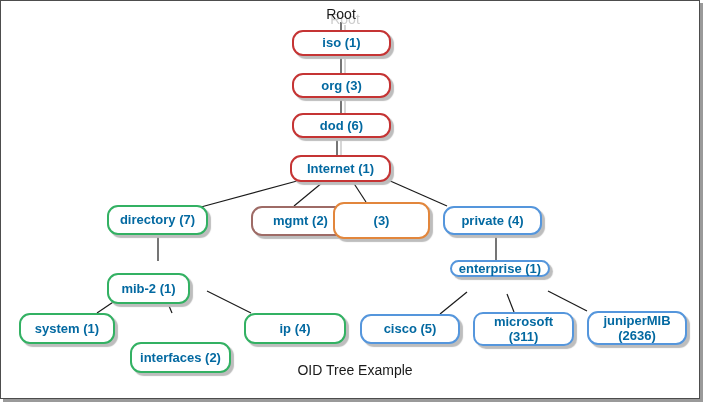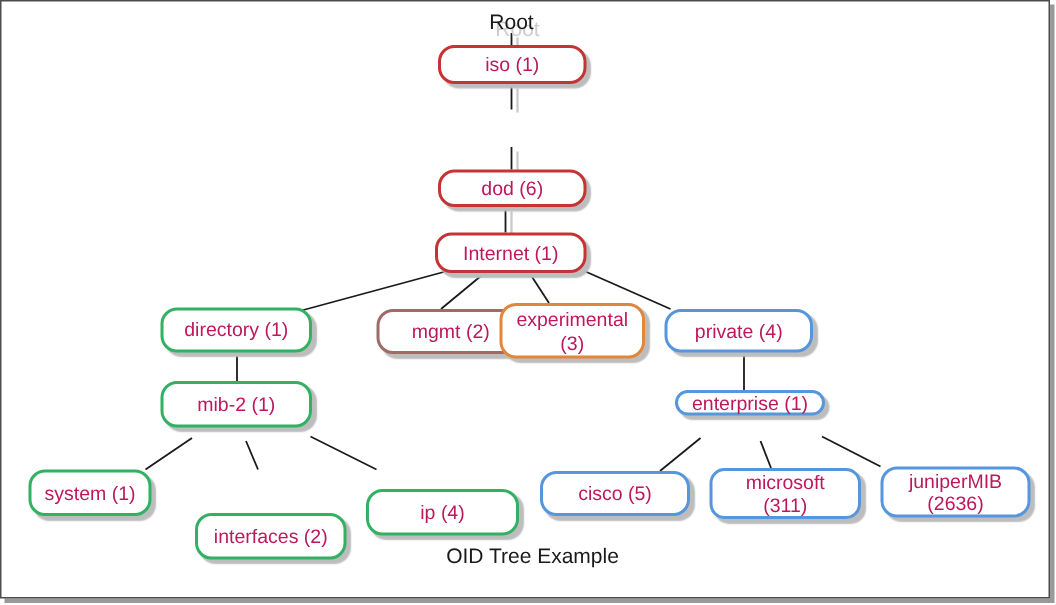--- a/index.html
+++ b/index.html
@@ -12,22 +12,23 @@
     position:absolute; left:0; top:0; width:698px; height:397px;
     border:1px solid #4d4d4d; background:#fff;
     box-shadow:3px 3px 0 #9a9a9a;
   }
   .wires { position:absolute; left:0; top:0; pointer-events:none; }
   .node {
     position:absolute; box-sizing:border-box;
     background:#fff; border:2px solid #000; border-radius:11px;
     box-shadow:3px 3px 1px #bdbdbd;
     display:flex; flex-direction:column; align-items:center; justify-content:center;
-    font-size:13px; color:#be185d; line-height:1.18; text-align:center;
+    font-size:13px; color:#0369a1; line-height:1.18; text-align:center;
     white-space:nowrap;
+    font-weight:bold;
   }
   .red    { border-color:#c53434; }
   .brown  { border-color:#9e6b66; }
   .orange { border-color:#e2863c; }
   .green  { border-color:#33b163; }
   .blue   { border-color:#5596dc; }
   .root-label, .root-ghost {
     position:absolute; width:100px; text-align:center;
     font-size:14px; color:#1a1a1a;
   }
@@ -72,55 +73,57 @@
       <line x1="548" y1="291" x2="587" y2="311"></line>
     </g>
   </svg>
 
   <div class="root-ghost">Root</div>
   <div class="root-label">Root</div>
 
   <div class="node red" style="left:292px; top:30px;  width:99px;  height:26px;">
     <span>iso (1)</span>
   </div>
+  <div class="node red" style="left:292px; top:73px;  width:99px;  height:25px;">
+    <span>org (3)</span>
+  </div>
   <div class="node red" style="left:292px; top:113px; width:99px;  height:25px;text-align:center;">
     <span>dod (6)</span>
   </div>
   <div class="node red" style="left:290px; top:155px; width:101px; height:27px;">
     <span>Internet (1)</span>
   </div>
 
   <div class="node green" style="left:107px; top:205px; width:101px; height:30px;">
-    <span>directory (1)</span>
+    <span>directory (7)</span>
   </div>
   <div class="node brown" style="left:221px; top:206px; width:99px;  height:30px;margin-left:30px;">
     <span>mgmt (2)</span>
   </div>
   <div class="node orange" style="left:333px; top:202px; width:97px;  height:37px;">
-    <span>experimental</span>
     <span>(3)</span>
   </div>
   <div class="node blue" style="left:443px; top:206px; width:99px;  height:29px;">
     <span>private (4)</span>
   </div>
 
-  <div class="node green" style="left:107px; top:254px; width:101px; height:31px;">
+  <div class="node green" style="left:107px; top:273px; width:83px; height:31px;">
     <span>mib-2 (1)</span>
   </div>
   <div class="node blue" style="left:450px; top:260px; width:100px; height:17px;">
     <span>enterprise (1)</span>
   </div>
 
-  <div class="node green" style="left:19px;  top:313px; width:82px;  height:31px;">
+  <div class="node green" style="left:19px;  top:313px; width:96px;  height:31px;">
     <span>system (1)</span>
   </div>
   <div class="node green" style="left:130px; top:313px; width:101px; height:31px;margin-top:29px;">
     <span>interfaces (2)</span>
   </div>
-  <div class="node green" style="left:244px; top:313px; width:102px; height:31px;margin-top:13px;">
+  <div class="node green" style="left:244px; top:313px; width:102px; height:31px;">
     <span>ip (4)</span>
   </div>
   <div class="node blue" style="left:360px; top:314px; width:100px; height:30px;">
     <span>cisco (5)</span>
   </div>
   <div class="node blue" style="left:473px; top:312px; width:101px; height:34px;border-radius:10px;">
     <span>microsoft</span>
     <span>(311)</span>
   </div>
   <div class="node blue" style="left:587px; top:311px; width:100px; height:34px;">

